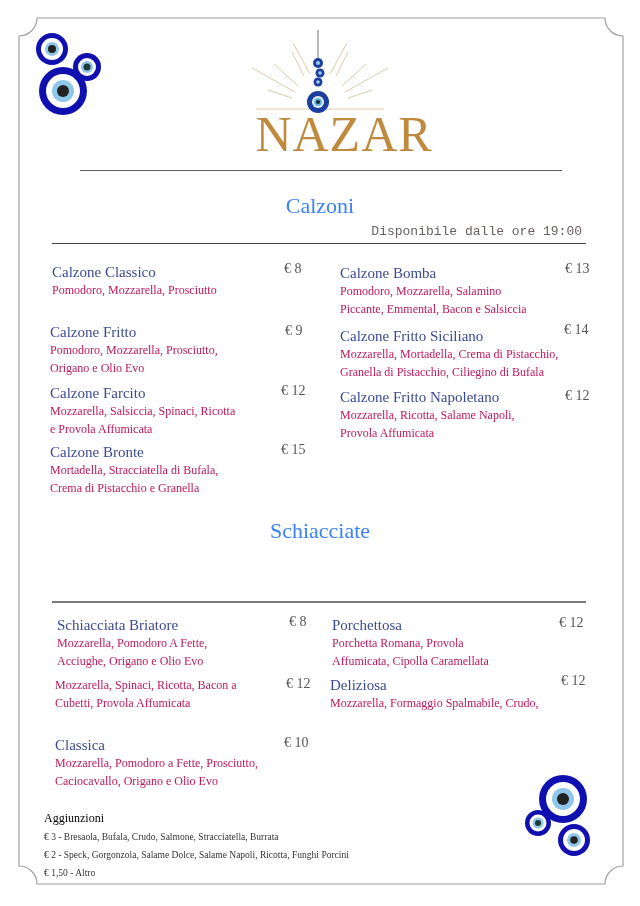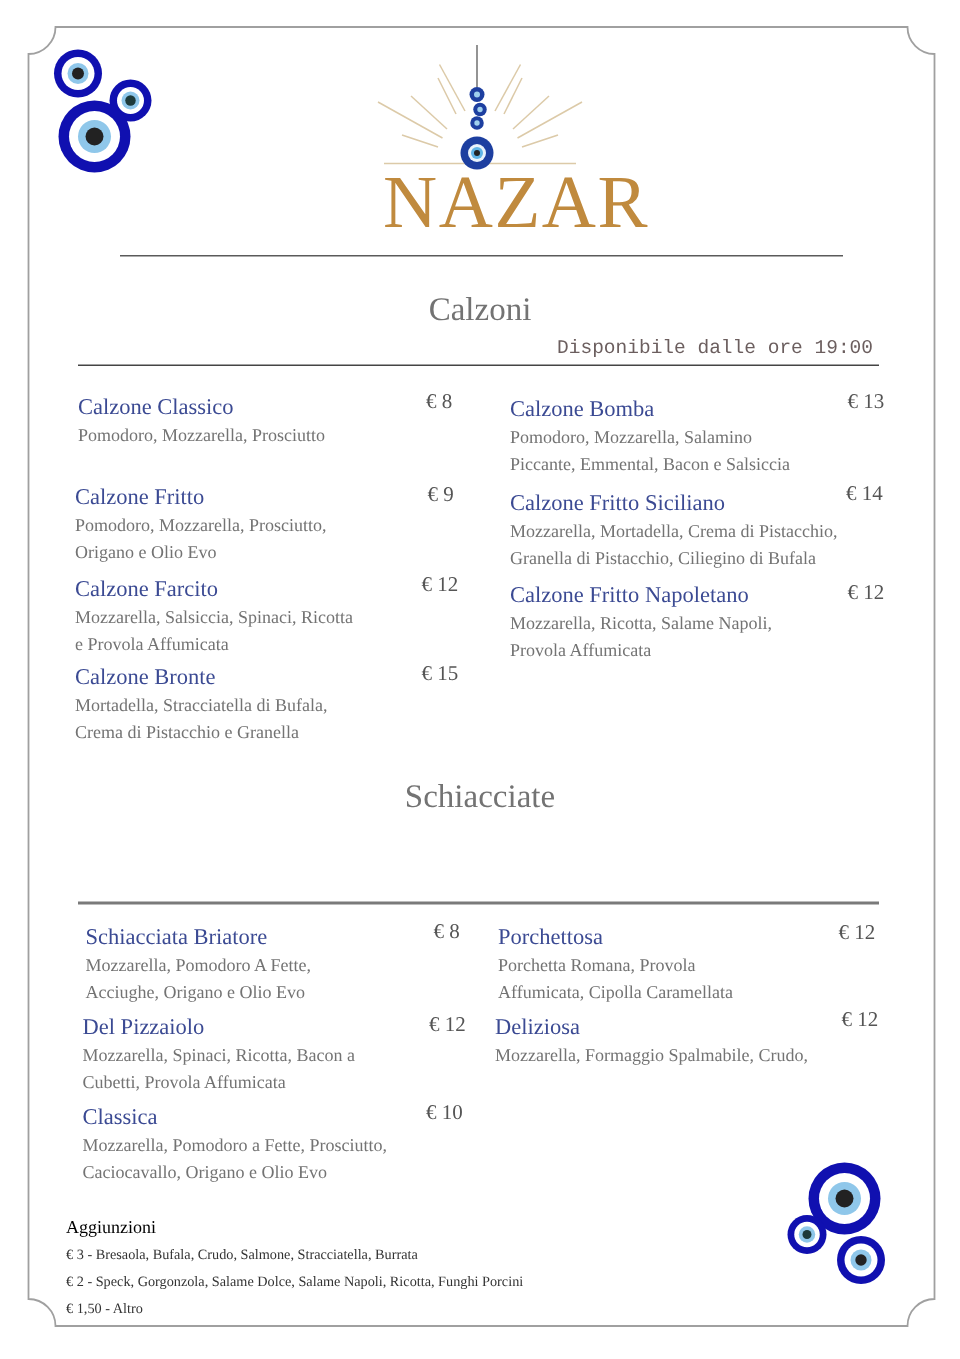--- a/index.html
+++ b/index.html
@@ -10,33 +10,33 @@
     .frame { position: absolute; left: 0; top: 0; width: 640px; height: 906px; pointer-events: none; }
     .abs { position: absolute; }
     .brand {
       position: absolute; left: 0; width: 640px; top: 108px; text-align: center;
       font-family: "Liberation Serif", serif; font-size: 50px; letter-spacing: 1px;
       color: #c08a3e; line-height: 52px; padding-left: 24px;
     }
     .hr { position: absolute; height: 1px; background: #5a5a5a; }
     .section-title {
       position: absolute; left: 0; width: 640px; text-align: center;
-      font-family: "Liberation Serif", serif; font-size: 22px; color: #737373;
+      font-family: "Liberation Serif", serif; font-size: 22px; color: #3b82f6;
     }
     .avail {
       position: absolute; right: 58px; top: 224px;
       font-family: Liberation Mono, monospace; font-size: 13px; color: #6b5e5e;
     }
     .item { position: absolute; }
     .item .name {
       font-family: "Liberation Serif", serif; font-size: 15px; color: #3b4a93; line-height: 18px;
       white-space: nowrap;
     }
     .item .desc {
-      font-family: "Liberation Serif", serif; font-size: 12px; color: #737373; line-height: 18px;
+      font-family: "Liberation Serif", serif; font-size: 12px; color: #be185d; line-height: 18px;
     }
     .price {
       position: absolute; font-family: "Liberation Serif", serif; font-size: 14px; color: #555;
       white-space: nowrap;
     }
     .extras-title { font-family: "Liberation Serif", serif; font-size: 12px; color: #000000; }
     .extras-line { font-family: "Liberation Serif", serif; font-size: 9.5px; color: #333; line-height: 18px; white-space: nowrap; }
   </style>
 </head>
 <body>
@@ -153,21 +153,20 @@
 <div class="hr" style="left:52px;top:601px;width:534px;background:#7a7a7a;height:1.5px;"></div>
 
 <div class="item" style="left:57px;top:616px;width:240px;">
   <div class="name">Schiacciata Briatore</div>
   <div class="desc">Mozzarella, Pomodoro A Fette,</div>
   <div class="desc">Acciughe, Origano e Olio Evo</div>
 </div>
 <div class="price" style="left:289px;top:614px;">€ 8</div>
 
 <div class="item" style="left:55px;top:676px;width:240px;">
-  <div class="name">Del Pizzaiolo</div>
   <div class="desc">Mozzarella, Spinaci, Ricotta, Bacon a</div>
   <div class="desc">Cubetti, Provola Affumicata</div>
 </div>
 <div class="price" style="left:286px;top:676px;">€ 12</div>
 
 <div class="item" style="left:55px;top:736px;width:250px;">
   <div class="name">Classica</div>
   <div class="desc">Mozzarella, Pomodoro a Fette, Prosciutto,</div>
   <div class="desc">Caciocavallo, Origano e Olio Evo</div>
 </div>

